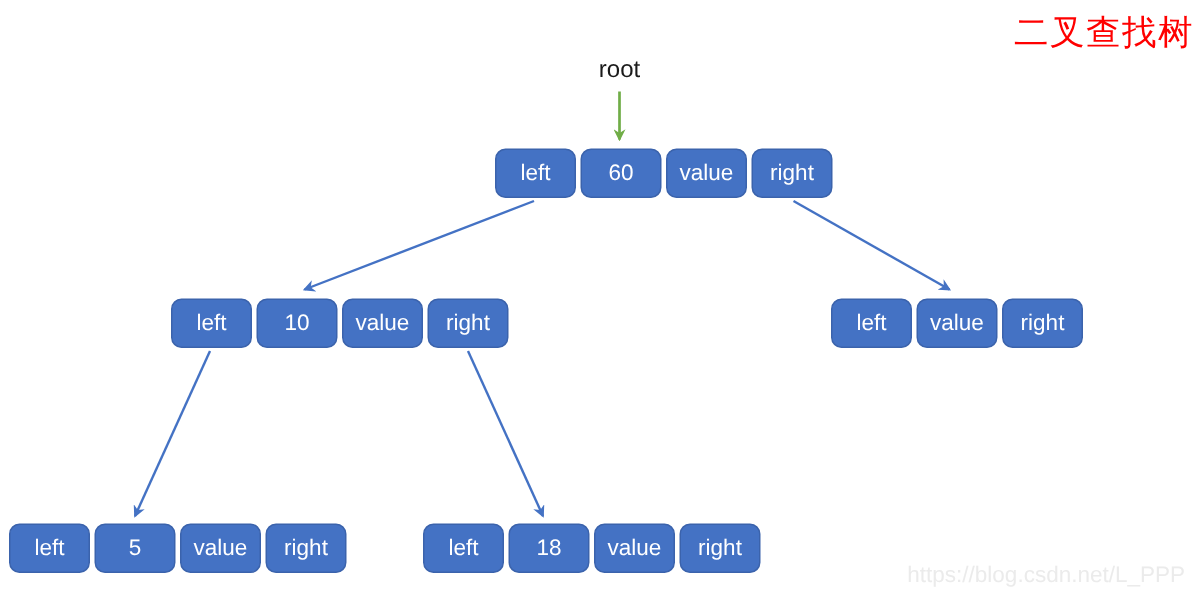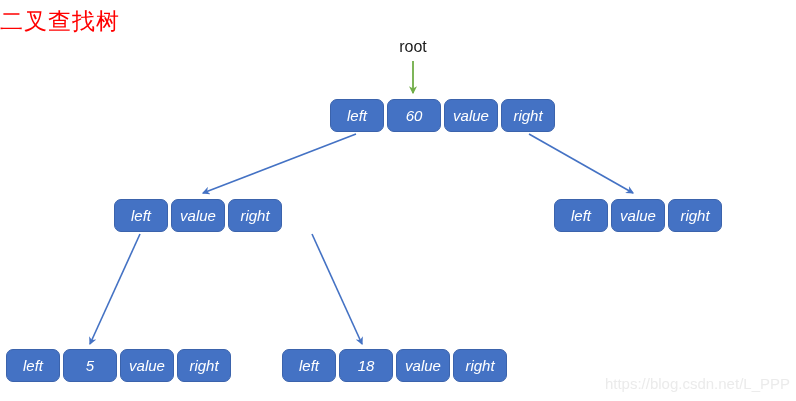--- a/index.html
+++ b/index.html
@@ -6,21 +6,21 @@
   .stage {
     position:relative;
     width:796px; height:401px;
     background:#ffffff;
     overflow:hidden;
     font-family:"Liberation Sans", sans-serif;
   }
   .diagram-title {
     position:absolute;
     top:6px; left:0; right:0;
-    text-align:left;
+    text-align:right;
     font-size:23px;
     font-weight:500;
     color:#FF0000;
     letter-spacing:1px;
   }
   .root-label {
     position:absolute;
     top:38px; left:413px;
     transform:translateX(-50%);
     font-size:16px;
@@ -28,21 +28,20 @@
   }
   .edges-layer {
     position:absolute;
     left:0; top:0;
     pointer-events:none;
   }
   .node {
     position:absolute;
     display:flex;
     gap:3px;
-    font-style:italic;
   }
   .cell {
     box-sizing:border-box;
     width:54px; height:33px;
     background:#4472C4;
     border:1px solid #3B63AC;
     border-radius:7px;
     color:#ffffff;
     font-size:15px;
     display:flex;
@@ -85,20 +84,21 @@
 
   <div class="node" style="left:330px; top:99px;">
     <div class="cell">left</div>
     <div class="cell">60</div>
     <div class="cell">value</div>
     <div class="cell">right</div>
   </div>
 
   <div class="node" style="left:114px; top:199px;">
     <div class="cell">left</div>
+    <div class="cell">10</div>
     <div class="cell">value</div>
     <div class="cell">right</div>
   </div>
 
   <div class="node" style="left:554px; top:199px;">
     <div class="cell">left</div>
     <div class="cell">value</div>
     <div class="cell">right</div>
   </div>
 

